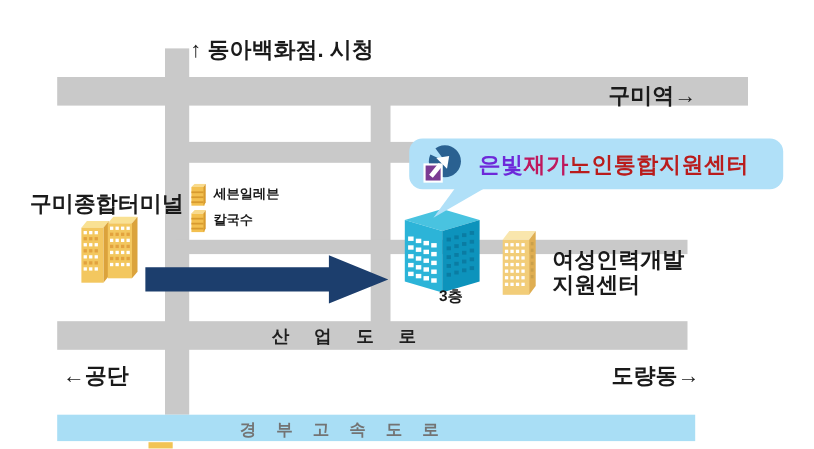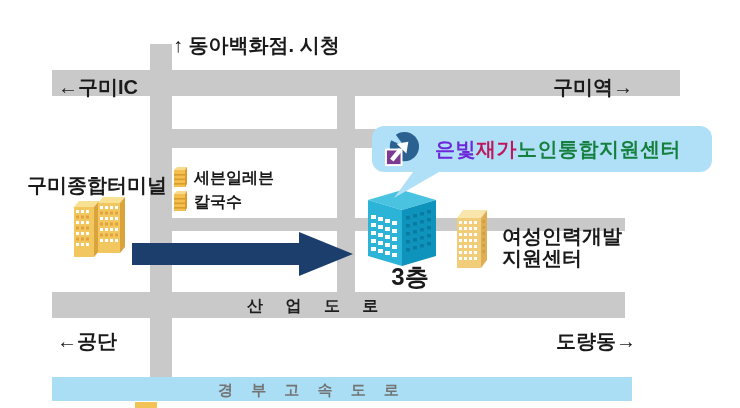--- a/index.html
+++ b/index.html
@@ -15,40 +15,39 @@
   .expressway-text{font-size:15px;letter-spacing:7px;color:#737373;}
   .bubble{
     position:absolute;left:372px;top:126px;width:340px;height:46px;
     background:#b0e0f8;border-radius:12px;display:flex;align-items:center;
     padding:0 0 0 12px;box-sizing:border-box;z-index:6;
   }
   .bubble-text{font-weight:bold;font-size:20px;margin-left:14px;letter-spacing:0.5px;white-space:nowrap;}
   .bubble-tail{position:absolute;left:388px;top:168px;z-index:5;}
   .name-blue{color:#6d28d9;}
   .name-purple{color:#be185d;}
-  .name-dark{color:#15803d;}
+  .name-dark{color:#b91c1c;}
   .poi{position:absolute;}
-  .floor-label{position:absolute;left:384px;top:261px;width:52px;text-align:center;font-weight:bold;font-size:24px;color:#1a1a1a;z-index:6;}
-  .shop-row-label{font-size:16px;}
+  .floor-label{position:absolute;left:384px;top:261px;width:52px;text-align:center;font-weight:bold;font-size:14px;color:#1a1a1a;z-index:6;}
+  .shop-row-label{font-size:12px;}
 </style>
 </head>
 <body>
 
 <div class="canvas">
 
   <div class="road" style="left:150px;top:44px;width:22px;height:333px;"></div>
   <div class="road" style="left:337px;top:70px;width:18px;height:248px;"></div>
   <div class="road" style="left:52px;top:70px;width:628px;height:26px;"></div>
   <div class="road" style="left:160px;top:129px;width:278px;height:19px;"></div>
   <div class="road" style="left:160px;top:218px;width:465px;height:13px;"></div>
   <div class="road" style="left:52px;top:292px;width:573px;height:26px;"></div>
   <div class="expressway" style="left:52px;top:377px;width:580px;height:24px;"></div>
 
   <div class="label lbl-17" style="left:173px;top:32px;">↑ 동아백화점. 시청</div>
-  <div class="label lbl-17" style="left:58px;top:74px;">←구미IC</div>
   <div class="label lbl-17" style="left:553px;top:74px;">구미역→</div>
   <div class="label road-text" style="left:247px;top:296px;">산 업 도 로</div>
   <div class="label expressway-text" style="left:218px;top:381px;">경 부 고 속 도 로</div>
   <div class="label lbl-17" style="left:57px;top:328px;">←공단</div>
   <div class="label lbl-17" style="left:556px;top:328px;">도량동→</div>
 
   <div class="label lbl-17" style="left:27px;top:172px;z-index:4;">구미종합터미널</div>
   <svg class="poi" style="left:72px;top:195px;z-index:3;" width="54" height="64" viewBox="0 0 54 64">
 
     <polygon points="2,12 7,6 27,6 22,12" fill="#f9e193"></polygon>

